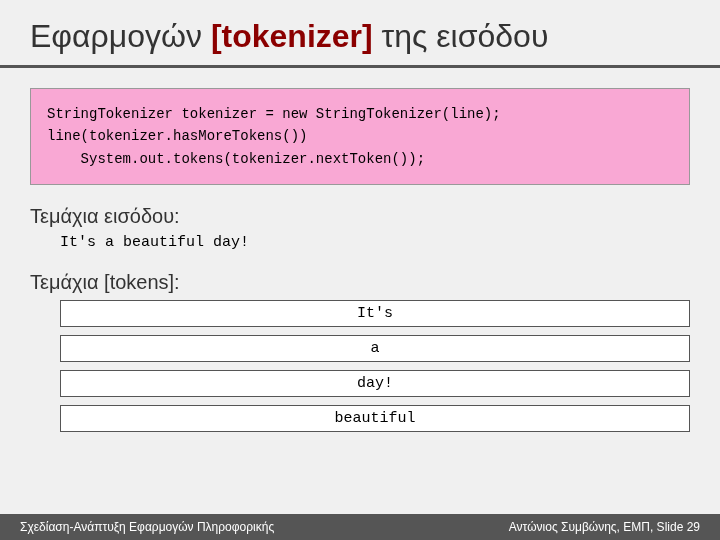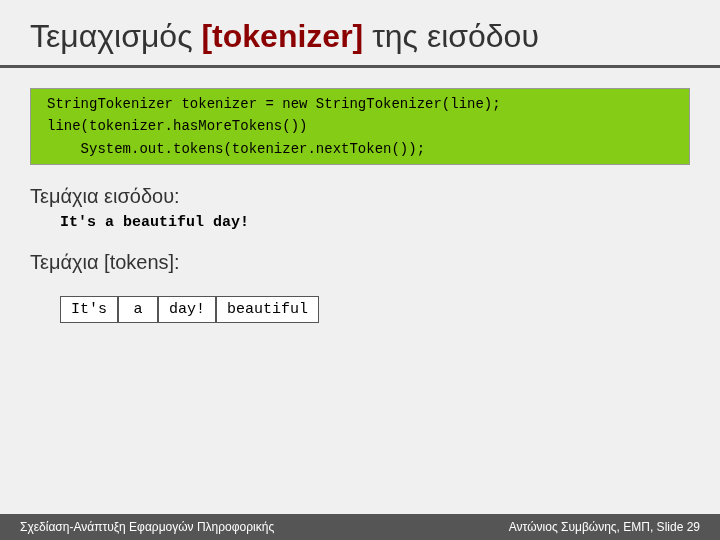--- a/index.html
+++ b/index.html
@@ -45,22 +45,22 @@
     .slide-content {
       flex: 1;
       padding: 20px 30px 10px 30px;
       display: flex;
       flex-direction: column;
       gap: 16px;
     }
 
     .code-box {
       border: 1px solid #999;
-      background: #84cc16;
-      padding: 4px 16px;
+      background: #f9a8d4;
+      padding: 14px 16px;
       font-family: 'Courier New', Courier, monospace;
       font-size: 14px;
       color: #000;
       line-height: 1.6;
     }
 
     .code-box .code-line {
       white-space: pre;
     }
 
@@ -73,28 +73,28 @@
       color: #333;
       margin-bottom: 6px;
     }
 
     .code-sample {
       font-family: 'Courier New', Courier, monospace;
       font-size: 15px;
       color: #000;
       padding-left: 30px;
       margin-top: 4px;
-      font-weight: bold;
     }
 
     .tokens-row {
       display: flex;
-      gap: 0px;
+      flex-direction: column;
+      gap: 8px;
       padding-left: 30px;
-      margin-top: 22px;
+      margin-top: 6px;
     }
 
     .token-box {
       border: 1px solid #555;
       background: #fff;
       font-family: 'Courier New', Courier, monospace;
       font-size: 15px;
       padding: 4px 10px;
       color: #000;
       min-width: 40px;
@@ -111,21 +111,21 @@
       font-size: 12px;
     }
   </style>
 </head>
 <body>
 
 <div class="slide">
 
   <div class="slide-header">
     <h1 class="slide-title">
-      <span>Τεμαχισμός </span><span class="highlight">[tokenizer]</span><span> της εισόδου</span>
+      <span>Εφαρμογών </span><span class="highlight">[tokenizer]</span><span> της εισόδου</span>
     </h1>
   </div>
 
   <div class="slide-content">
 
     <div class="code-box">
       <div class="code-line">StringTokenizer tokenizer = new StringTokenizer(line);</div>
       <div class="code-line"></div>
       <div class="code-line">line(tokenizer.hasMoreTokens())</div>
       <div class="code-line">    System.out.tokens(tokenizer.nextToken());</div>

